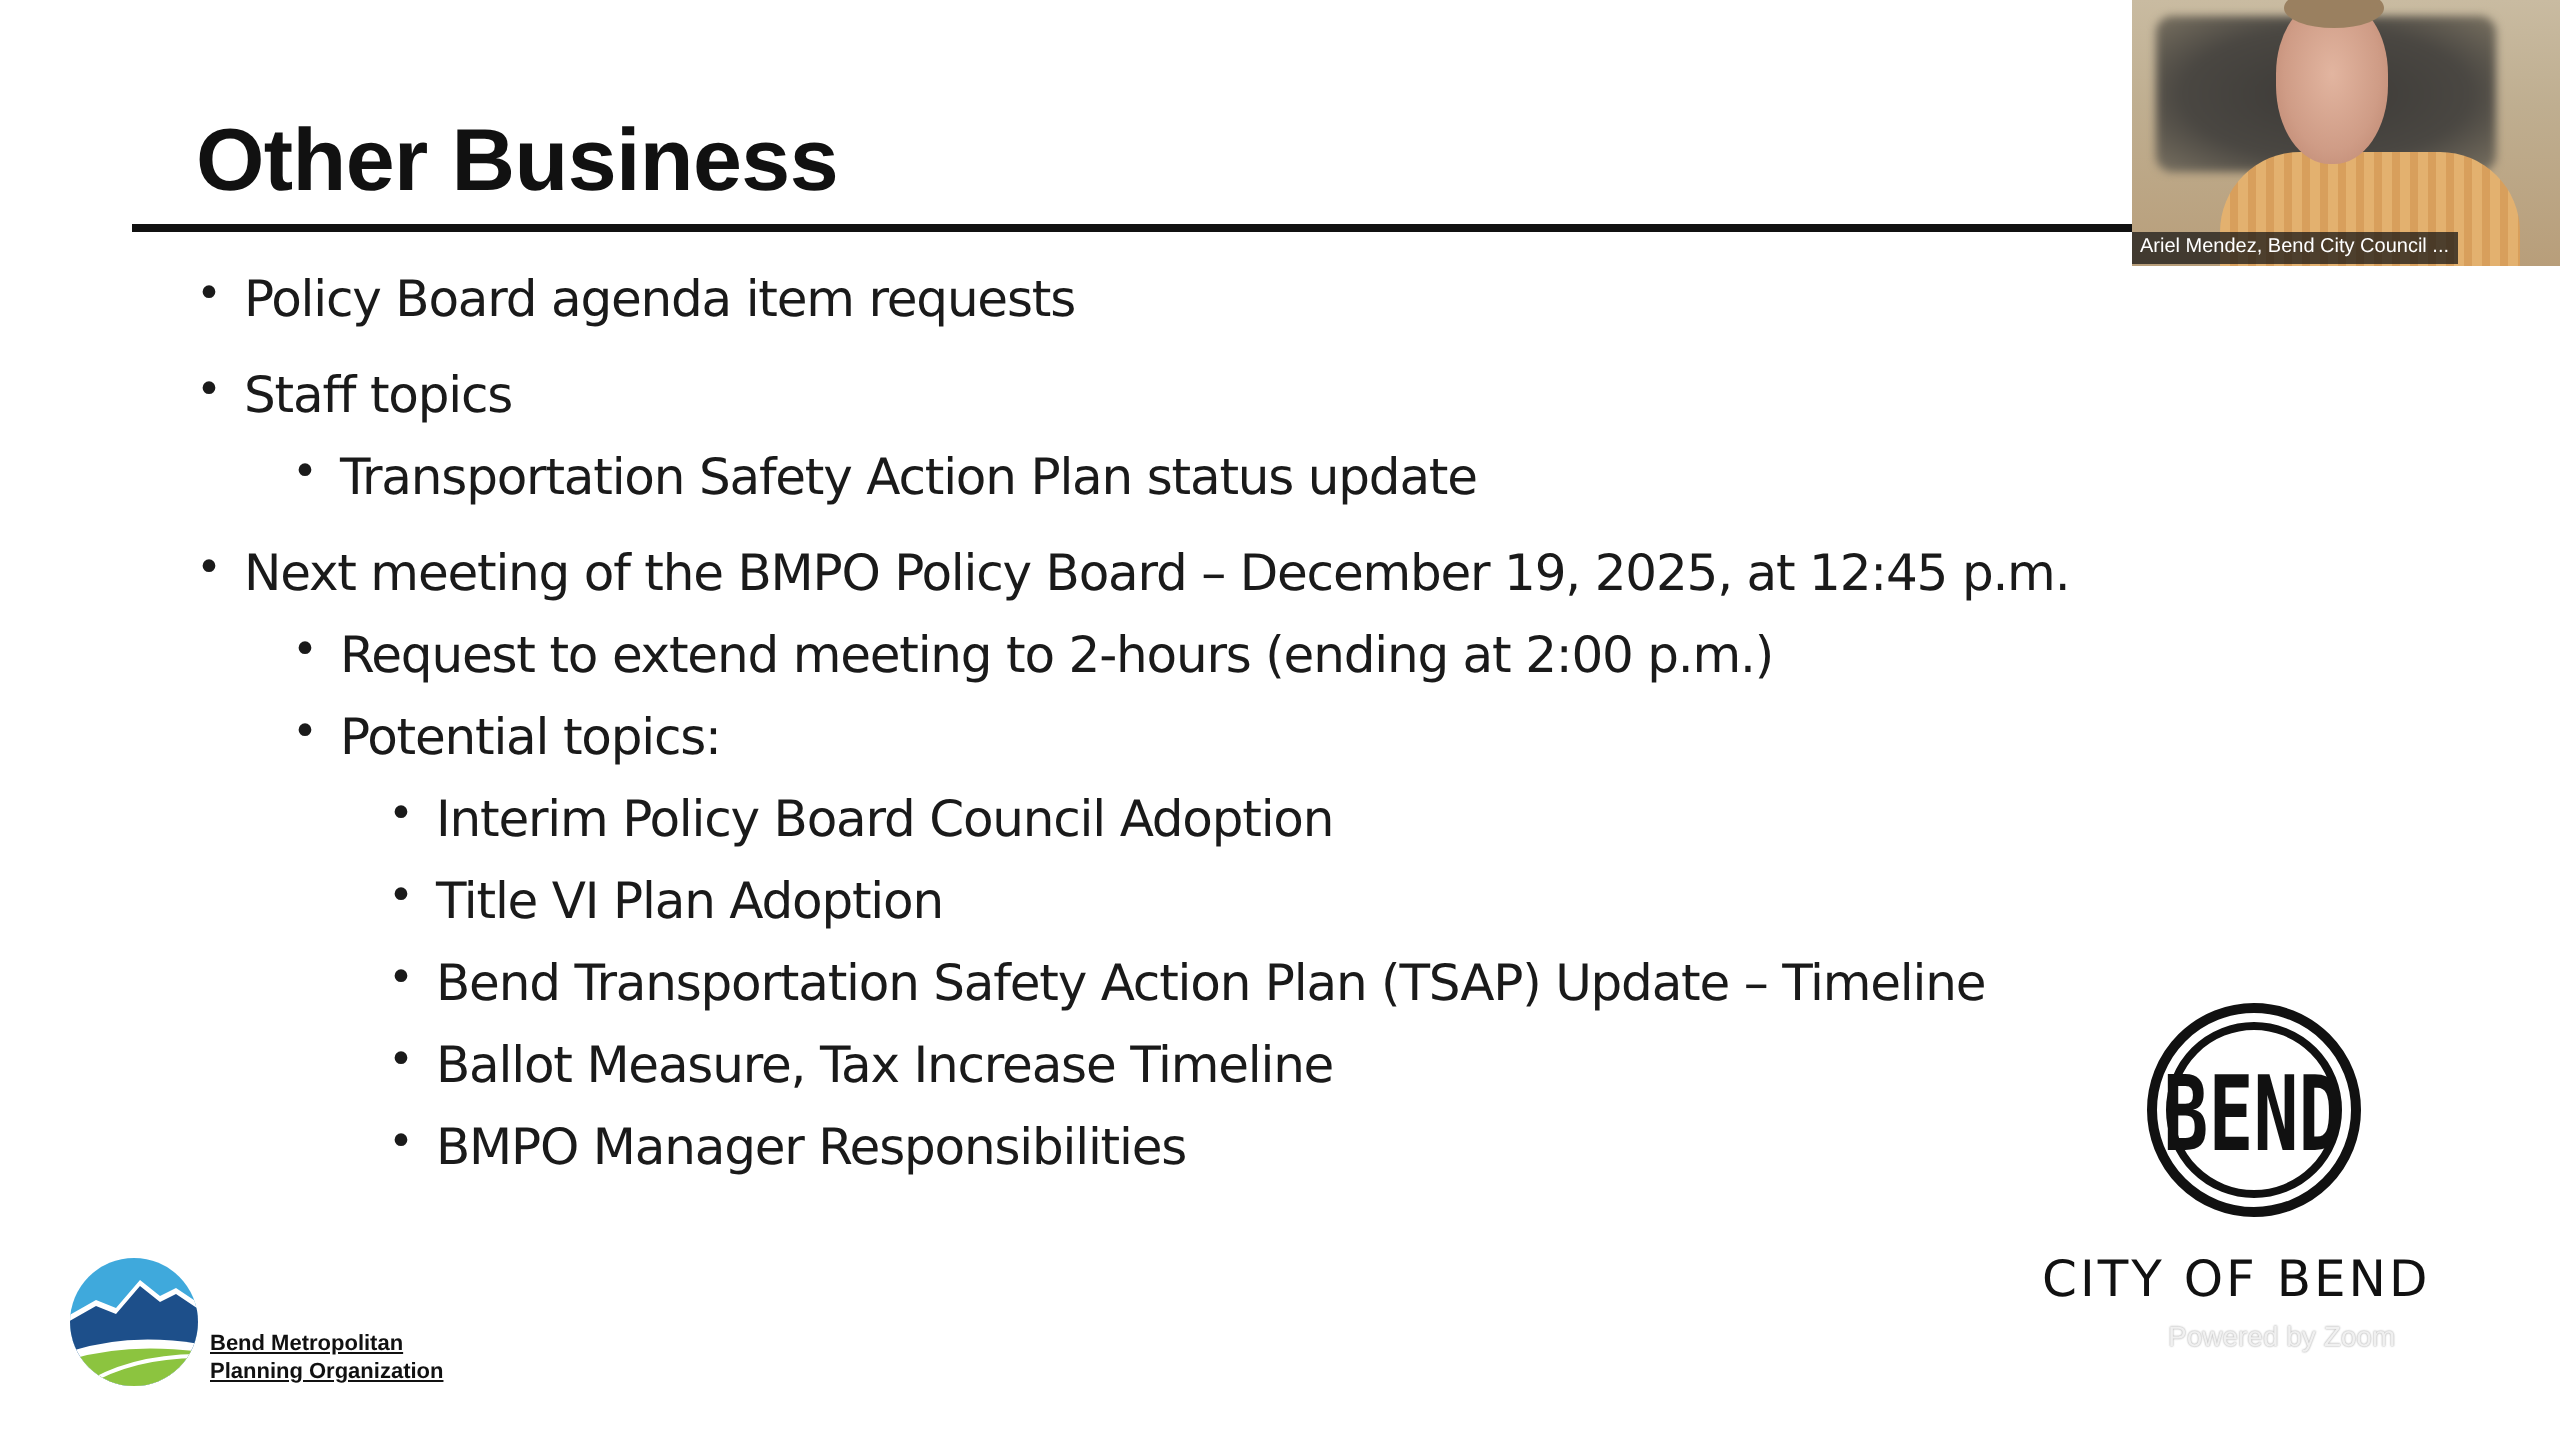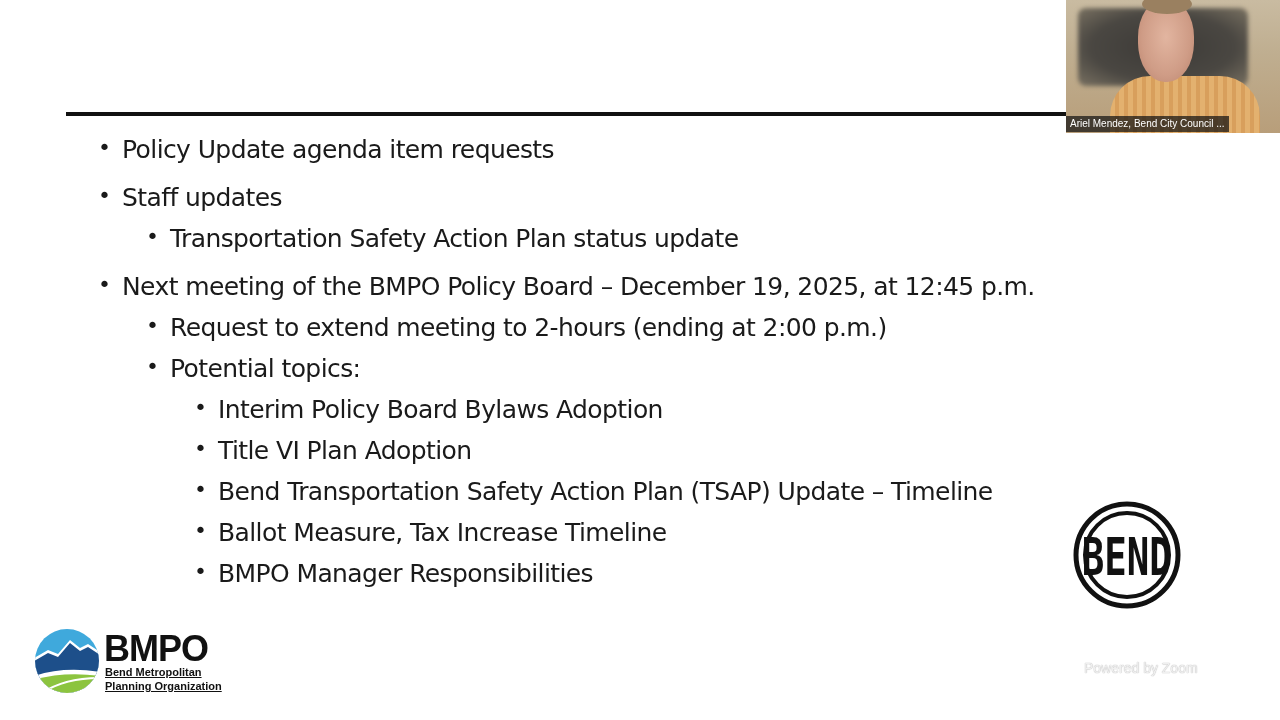--- a/index.html
+++ b/index.html
@@ -73,50 +73,51 @@
     .zoom-mark {
       position: absolute; left: 1084px; top: 660px;
       font-family: "Liberation Sans", sans-serif; font-weight: normal; font-size: 14px;
       color: #f0f0f0; text-shadow: 0 0 1px #bdbdbd, 0 0 1px #bdbdbd; white-space: nowrap;
     }
   </style>
 </head>
 <body>
 
 <div class="slide">
+  <div class="title">Other Business</div>
   <div class="title-rule"></div>
 
   <div class="bullets">
     <div class="bl l1" style="top:135px;">
       <span class="dot">•</span>
-      <span>Policy Update agenda item requests</span>
+      <span>Policy Board agenda item requests</span>
     </div>
     <div class="bl l1" style="top:183px;">
       <span class="dot">•</span>
-      <span>Staff updates</span>
+      <span>Staff topics</span>
     </div>
     <div class="bl l2" style="top:224px;">
       <span class="dot">•</span>
       <span>Transportation Safety Action Plan status update</span>
     </div>
     <div class="bl l1" style="top:272px;">
       <span class="dot">•</span>
       <span>Next meeting of the BMPO Policy Board – December 19, 2025, at 12:45 p.m.</span>
     </div>
     <div class="bl l2" style="top:313px;">
       <span class="dot">•</span>
       <span>Request to extend meeting to 2-hours (ending at 2:00 p.m.)</span>
     </div>
     <div class="bl l2" style="top:354px;">
       <span class="dot">•</span>
       <span>Potential topics:</span>
     </div>
     <div class="bl l3" style="top:395px;">
       <span class="dot">•</span>
-      <span>Interim Policy Board Bylaws Adoption</span>
+      <span>Interim Policy Board Council Adoption</span>
     </div>
     <div class="bl l3" style="top:436px;">
       <span class="dot">•</span>
       <span>Title VI Plan Adoption</span>
     </div>
     <div class="bl l3" style="top:477px;">
       <span class="dot">•</span>
       <span>Bend Transportation Safety Action Plan (TSAP) Update – Timeline</span>
     </div>
     <div class="bl l3" style="top:518px;">
@@ -138,32 +139,32 @@
         </defs>
       <g clip-path="url(#cc)">
         <rect x="0" y="0" width="66" height="66" fill="#3fa9dc"></rect>
         <path d="M0 30 L14 22 L24 26 L36 12 L46 20 L54 16 L66 24 L66 66 L0 66 Z" fill="#ffffff"></path>
         <path d="M0 33 L14 25 L24 29 L36 15 L46 23 L54 19 L66 27 L66 66 L0 66 Z" fill="#1d4f8a"></path>
         <path d="M0 48 Q30 38 66 44 L66 66 L0 66 Z" fill="#ffffff"></path>
         <path d="M0 52 Q30 43 66 48 L66 66 L0 66 Z" fill="#8cc43f"></path>
         <path d="M6 66 Q30 50 66 50" stroke="#ffffff" stroke-width="2" fill="none"></path>
       </g>
     </svg>
-    <div class="bmpo-word">BMPO</div>
     <div class="bmpo-sub">
       <div>Bend Metropolitan</div>
       <div>Planning Organization</div>
     </div>
   </div>
 
   <svg class="bend-seal" viewBox="0 0 110 110">
     <circle cx="55" cy="55" r="51" fill="none" stroke="#111" stroke-width="5"></circle>
     <circle cx="55" cy="55" r="42" fill="none" stroke="#111" stroke-width="4"></circle>
     <text x="55" y="75" text-anchor="middle" font-family="DejaVu Sans Mono, monospace" font-size="52" font-weight="bold" fill="#111" transform="scale(0.72,1) translate(21,0)">BEND</text>
   </svg>
+  <div class="bend-text">CITY OF BEND</div>
 </div>
 
 <div class="video">
   <div class="bg-dark"></div>
   <div class="shirt"></div>
   <div class="head"></div>
   <div class="hair"></div>
   <div class="name-tag">Ariel Mendez, Bend City Council ...</div>
 </div>
 

